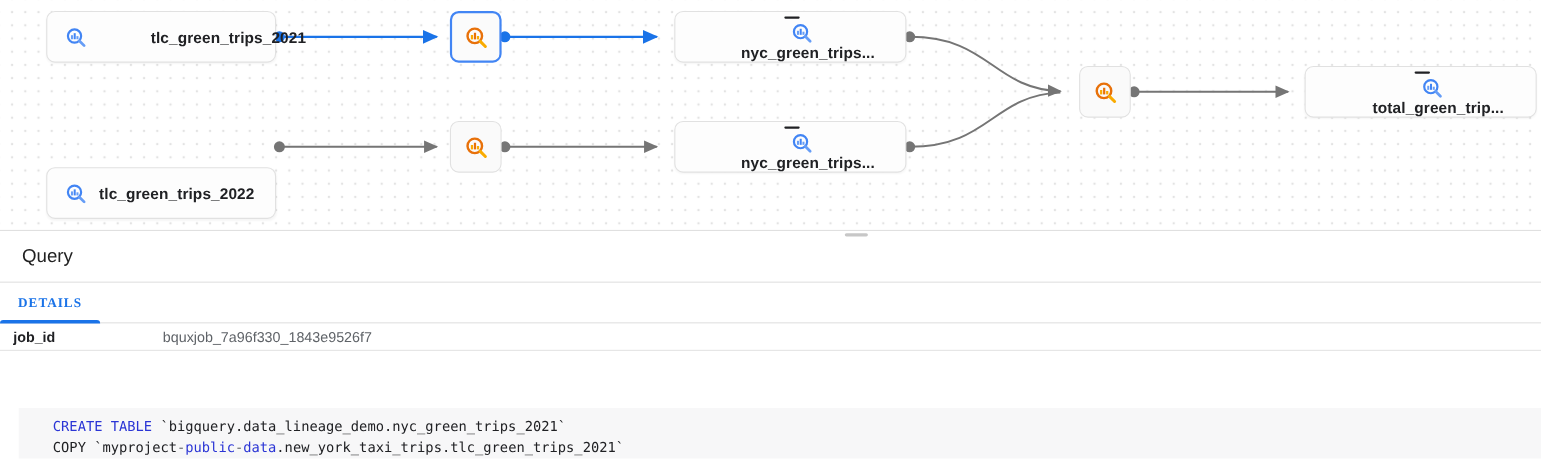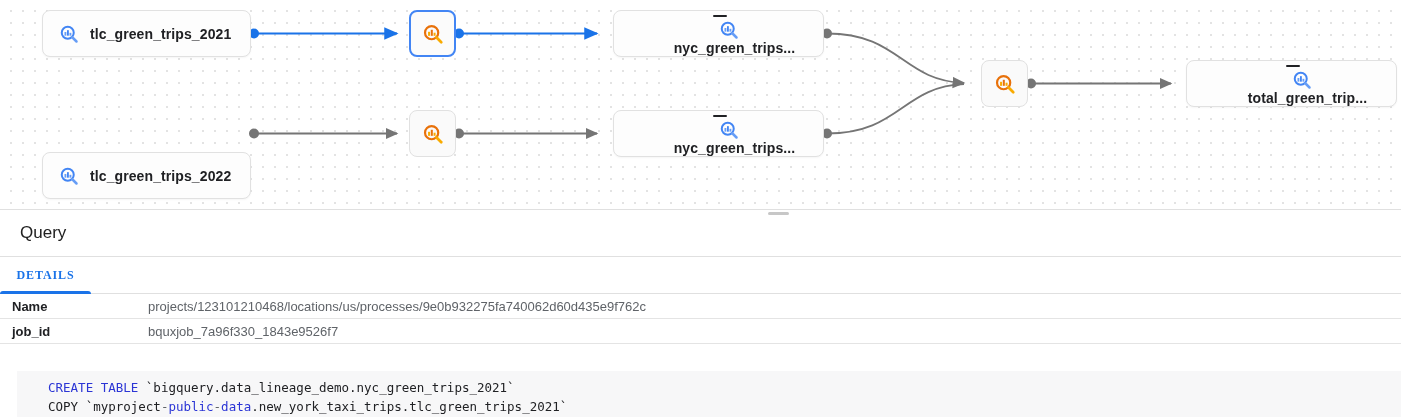--- a/index.html
+++ b/index.html
@@ -97,21 +97,21 @@
 
     <circle cx="254" cy="33.5" r="5" fill="#1a73e8"></circle>
     <circle cx="459" cy="33.5" r="5" fill="#1a73e8"></circle>
     <circle cx="254" cy="133.5" r="5" fill="#757575"></circle>
     <circle cx="459" cy="133.5" r="5" fill="#757575"></circle>
     <circle cx="827" cy="33.5" r="5" fill="#757575"></circle>
     <circle cx="827" cy="133.5" r="5" fill="#757575"></circle>
     <circle cx="1031" cy="83.5" r="5" fill="#757575"></circle>
   </svg>
 
-  <div class="node table-node" style="left:42px; top:10px; width:209px;">
+  <div class="node table-node" style="left:42px; top:10px; width:209px;gap:47px;">
     <svg class="bq-icon" width="20" height="20" viewBox="0 0 24 24">
       <circle cx="10.5" cy="10.5" r="7.2" fill="none" stroke="#4285f4" stroke-width="2.4"></circle>
       <rect x="6.6" y="9.6" width="2.2" height="4.4" fill="#669df6"></rect>
       <rect x="9.6" y="7.4" width="2.2" height="6.6" fill="#4285f4"></rect>
       <rect x="12.6" y="10.6" width="2.2" height="3.4" fill="#669df6"></rect>
       <line x1="15.9" y1="15.9" x2="21" y2="21" stroke="#669df6" stroke-width="3" stroke-linecap="round"></line>
     </svg>
     <span class="node-label">tlc_green_trips_2021</span>
   </div>
 
@@ -206,24 +206,20 @@
     <span class="panel-title">Query</span>
   </div>
 
   <div class="tabs">
     <div class="tab tab-details active">
       <span>DETAILS</span>
     </div>
   </div>
 
   <div class="field-row">
-    <span class="field-key">Name</span>
-    <span class="field-value">projects/123101210468/locations/us/processes/9e0b932275fa740062d60d435e9f762c</span>
-  </div>
-  <div class="field-row">
     <span class="field-key">job_id</span>
     <span class="field-value">bquxjob_7a96f330_1843e9526f7</span>
   </div>
 
   <div class="code-block">
     <div class="code-line"><span class="kwd">CREATE TABLE</span><span class="pln"> `bigquery.data_lineage_demo.nyc_green_trips_2021`</span></div>
     <div class="code-line"><span class="pln">COPY `myproject</span><span class="pun">-</span><span class="kwd">public</span><span class="pun">-</span><span class="kwd">data</span><span class="pln">.new_york_taxi_trips.tlc_green_trips_2021`</span></div>
   </div>
 </div>
 

